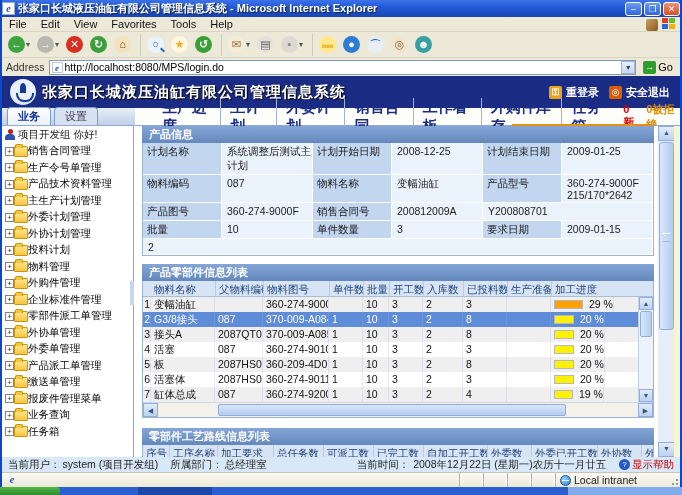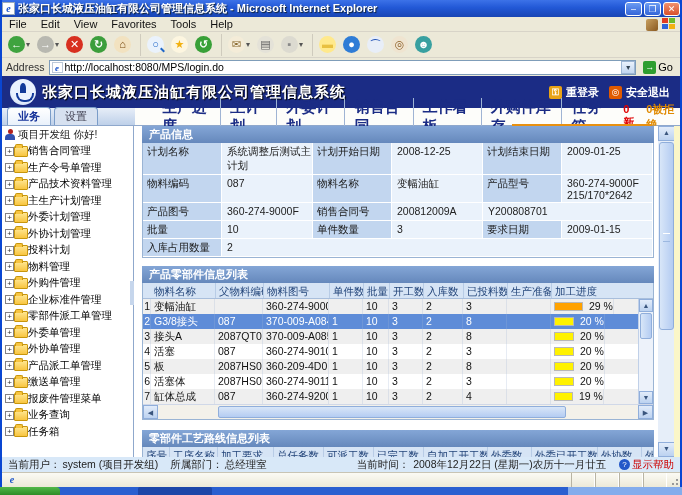--- a/index.html
+++ b/index.html
@@ -424,27 +424,27 @@
 
         <div class="tree-item" data-name="sidebar-item">
           <span class="expand" data-name="expand-icon"></span>
           <span class="folder" data-name="folder-icon"></span>
           <span>零部件派工单管理</span>
         </div>
 
         <div class="tree-item" data-name="sidebar-item">
           <span class="expand" data-name="expand-icon"></span>
           <span class="folder" data-name="folder-icon"></span>
+          <span>外协单管理</span>
+        </div>
+
+        <div class="tree-item" data-name="sidebar-item">
+          <span class="expand" data-name="expand-icon"></span>
+          <span class="folder" data-name="folder-icon"></span>
           <span>外委单管理</span>
-        </div>
-
-        <div class="tree-item" data-name="sidebar-item">
-          <span class="expand" data-name="expand-icon"></span>
-          <span class="folder" data-name="folder-icon"></span>
-          <span>外协单管理</span>
         </div>
 
         <div class="tree-item" data-name="sidebar-item">
           <span class="expand" data-name="expand-icon"></span>
           <span class="folder" data-name="folder-icon"></span>
           <span>产品派工单管理</span>
         </div>
 
         <div class="tree-item" data-name="sidebar-item">
           <span class="expand" data-name="expand-icon"></span>
@@ -530,21 +530,20 @@
               <span class="ilabel" data-name="field-label">单件数量</span>
               <span class="ivalue" data-name="field-value">3</span>
             </span>
             <span style="display:flex;flex:1">
               <span class="ilabel" data-name="field-label">要求日期</span>
               <span class="ivalue" data-name="field-value">2009-01-15</span>
             </span>
           </div>
         <div class="info-row">
             <span style="display:flex;flex:1">
-              <span class="ilabel" data-name="field-label">入库占用数量</span>
               <span class="ivalue" data-name="field-value">2</span>
             </span>
           </div>
       </div>
     </div>
 
     <div class="panel panel2" data-name="parts-list-panel">
       <div class="panel-h" data-name="panel-title">产品零部件信息列表</div>
       <div class="tablebox">
         <div class="t-head parts-head" data-name="parts-table-header">
@@ -757,20 +756,24 @@
   </span>
 </div>
 
 <div class="iestatus" data-name="ie-status-bar">
   <span class="ie-doc" data-name="ie-page-icon">e</span>
   <span class="status-cells">
     <span class="scell"></span>
     <span class="scell"></span>
     <span class="scell"></span>
     <span class="scell"></span>
+    <span class="zone-cell" data-name="security-zone">
+      <span class="globe" data-name="intranet-zone-icon"></span>
+      <span>Local intranet</span>
+    </span>
     <span class="grip" data-name="resize-grip"></span>
   </span>
 </div>
 
 <div class="taskbar" data-name="windows-taskbar">
   <span class="tb-start" data-name="start-button"></span>
   <span class="tb-task" data-name="taskbar-task-button"></span>
   <span class="tb-tray" data-name="system-tray"></span>
 </div>
 

